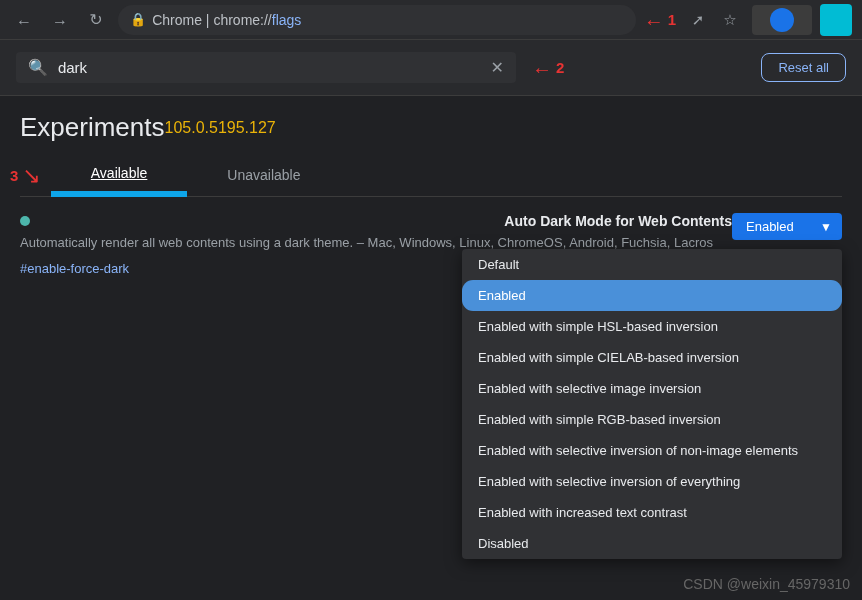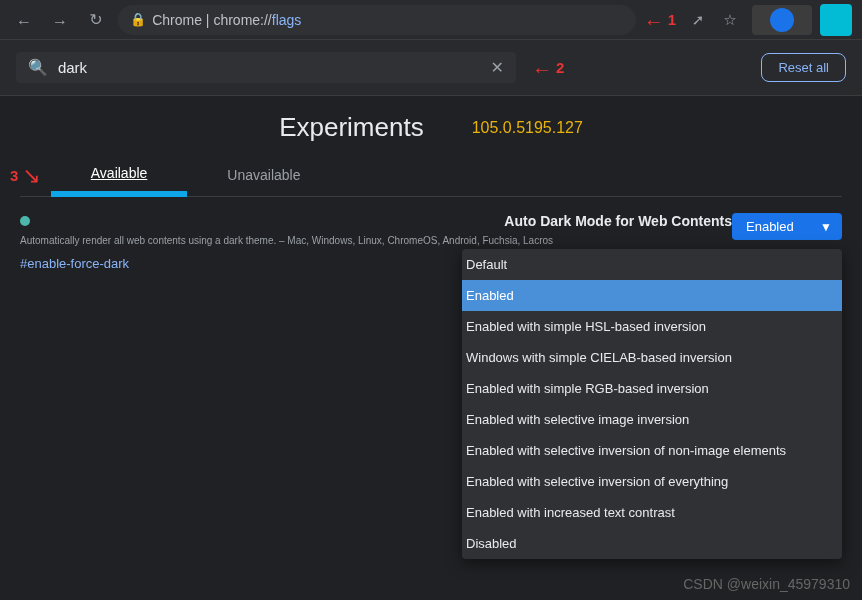--- a/index.html
+++ b/index.html
@@ -129,24 +129,23 @@
       font-size: 13px;
     }
 
     
     .main-content {
       padding: 16px 20px 0 20px;
     }
 
     .experiments-header {
       display: flex;
-      justify-content: center;
+      justify-content: flex-start;
       align-items: center;
       margin-bottom: 12px;
-      gap: 48px;
     }
     .experiments-title {
       font-size: 26px;
       font-weight: 400;
       color: #e8eaed;
     }
     .version-text {
       font-size: 16px;
       color: #eab308;
     }
@@ -192,21 +191,21 @@
       border-radius: 50%;
       background: #4db6ac;
       flex-shrink: 0;
     }
     .feature-title {
       font-size: 14px;
       font-weight: 600;
       color: #e8eaed;
     }
     .feature-desc {
-      font-size: 10px;
+      font-size: 13px;
       color: #9aa0a6;
       margin-left: 0;
       margin-bottom: 6px;
       line-height: 1.5;
     }
     .feature-link {
       font-size: 13px;
       color: #8ab4f8;
       text-decoration: none;
     }
@@ -248,24 +247,25 @@
       top: 36px;
       right: 0;
       background: #303134;
       border-radius: 4px;
       box-shadow: 0 4px 16px rgba(0,0,0,0.5);
       min-width: 380px;
       z-index: 100;
       overflow: hidden;
     }
     .dropdown-item {
-      padding: 8px 4px;
-      font-size: 13px;
-      color: #e8eaed;
-      cursor: pointer;
+      padding: 8px 16px;
+      font-size: 13px;
+      color: #e8eaed;
+      cursor: pointer;
+      border-radius: 11px;
     }
     .dropdown-item.selected {
       background: #4a90d9;
       color: #fff;
     }
 
     
     .watermark {
       position: absolute;
       bottom: 8px;
@@ -354,23 +354,23 @@
         <div class="feature-right">
           <button class="dropdown-btn">
             <span>Enabled</span>
             <span class="dropdown-arrow">▼</span>
           </button>
 
           <div class="dropdown-menu">
             <div class="dropdown-item">Default</div>
             <div class="dropdown-item selected">Enabled</div>
             <div class="dropdown-item">Enabled with simple HSL-based inversion</div>
-            <div class="dropdown-item">Windows with simple CIELAB-based inversion</div>
+            <div class="dropdown-item">Enabled with simple CIELAB-based inversion</div>
+            <div class="dropdown-item">Enabled with selective image inversion</div>
             <div class="dropdown-item">Enabled with simple RGB-based inversion</div>
-            <div class="dropdown-item">Enabled with selective image inversion</div>
             <div class="dropdown-item">Enabled with selective inversion of non-image elements</div>
             <div class="dropdown-item">Enabled with selective inversion of everything</div>
             <div class="dropdown-item">Enabled with increased text contrast</div>
             <div class="dropdown-item">Disabled</div>
           </div>
 
           <div style="display:flex;align-items:center;position:absolute;top:90px;left:-80px;">
             <span style="color:#e63333;font-weight:bold;font-size:15px;">4</span>
             <span style="color:#e63333;font-size:22px;margin-left:4px;">→</span>
           </div>

